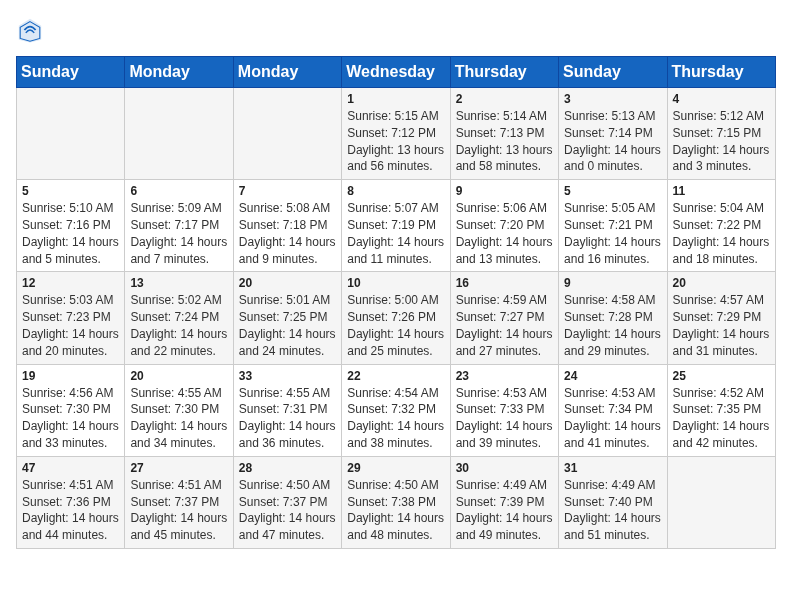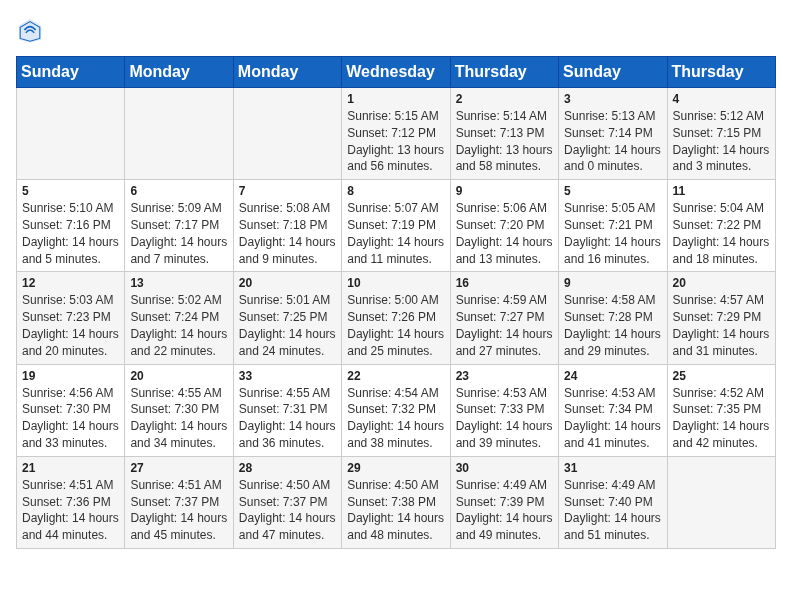--- a/index.html
+++ b/index.html
@@ -231,21 +231,21 @@
           <div class="day-number">24</div>
           <div class="cell-info">Sunrise: 4:53 AM<br>Sunset: 7:34 PM<br>Daylight: 14 hours and 41 minutes.</div>
         </td>
         <td>
           <div class="day-number">25</div>
           <div class="cell-info">Sunrise: 4:52 AM<br>Sunset: 7:35 PM<br>Daylight: 14 hours and 42 minutes.</div>
         </td>
       </tr>
       <tr>
         <td>
-          <div class="day-number">21</div>
+          <div class="day-number">47</div>
           <div class="cell-info">Sunrise: 4:51 AM<br>Sunset: 7:36 PM<br>Daylight: 14 hours and 44 minutes.</div>
         </td>
         <td>
           <div class="day-number">27</div>
           <div class="cell-info">Sunrise: 4:51 AM<br>Sunset: 7:37 PM<br>Daylight: 14 hours and 45 minutes.</div>
         </td>
         <td>
           <div class="day-number">28</div>
           <div class="cell-info">Sunrise: 4:50 AM<br>Sunset: 7:37 PM<br>Daylight: 14 hours and 47 minutes.</div>
         </td>

